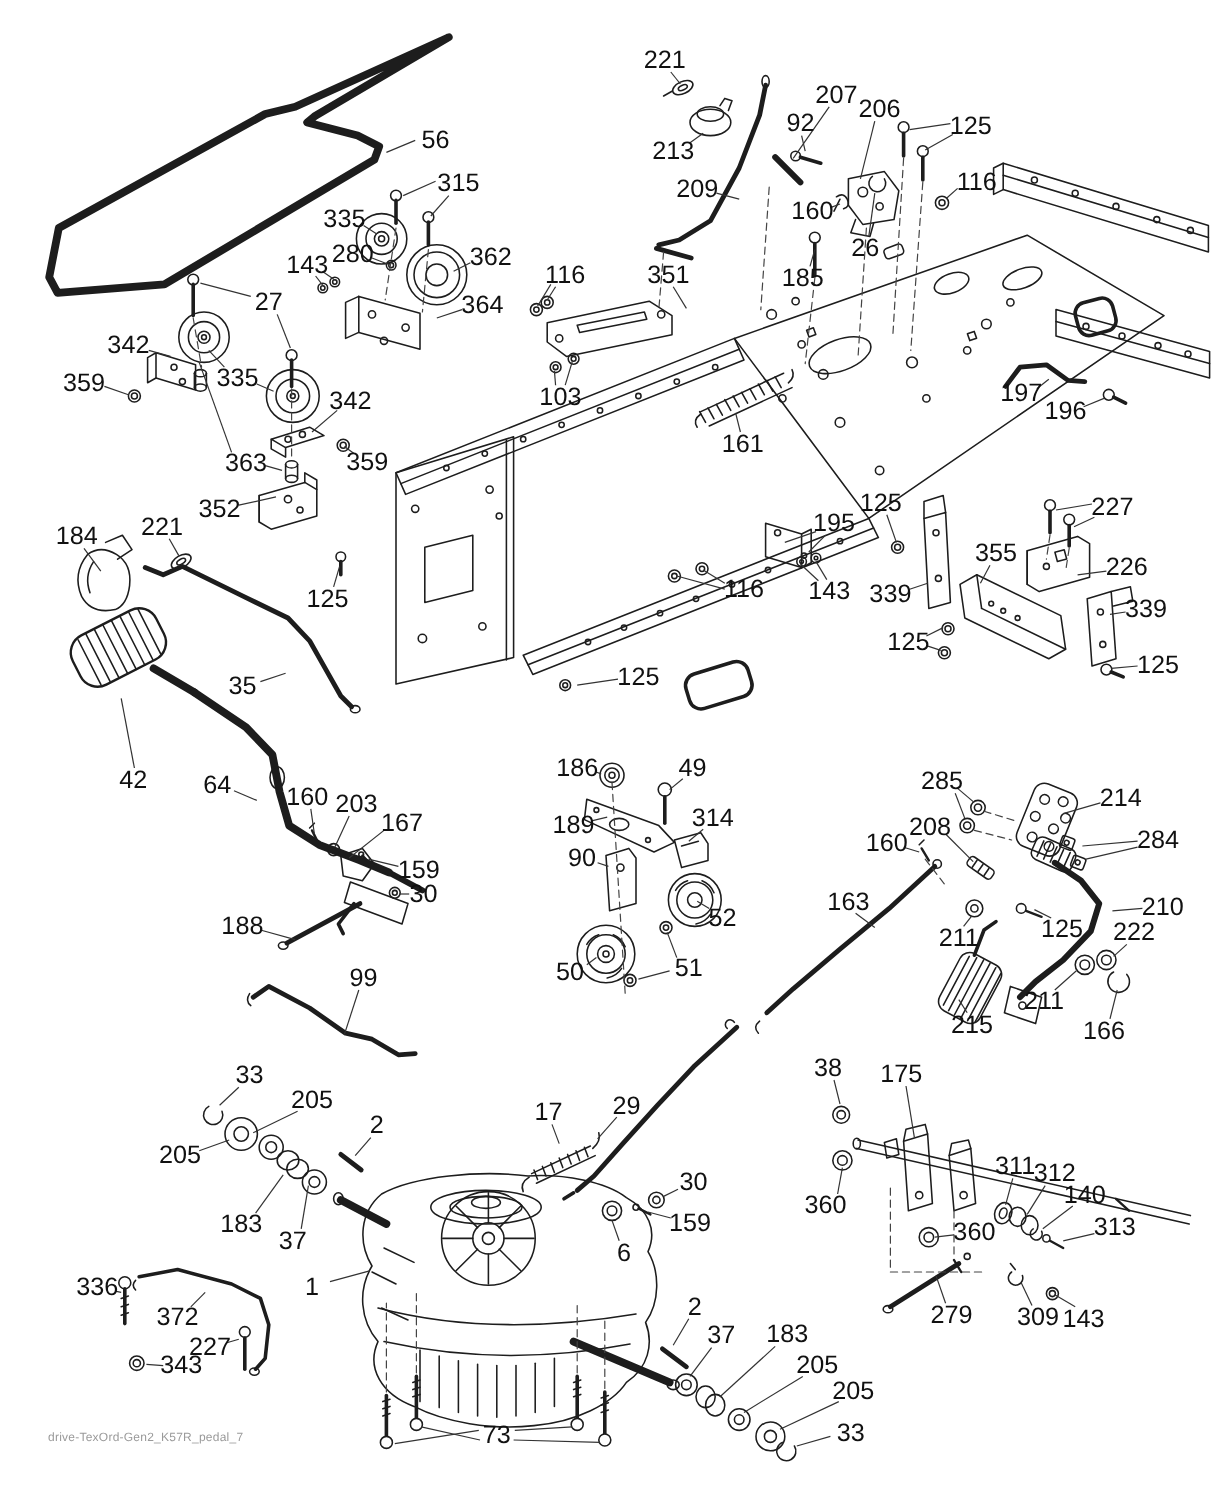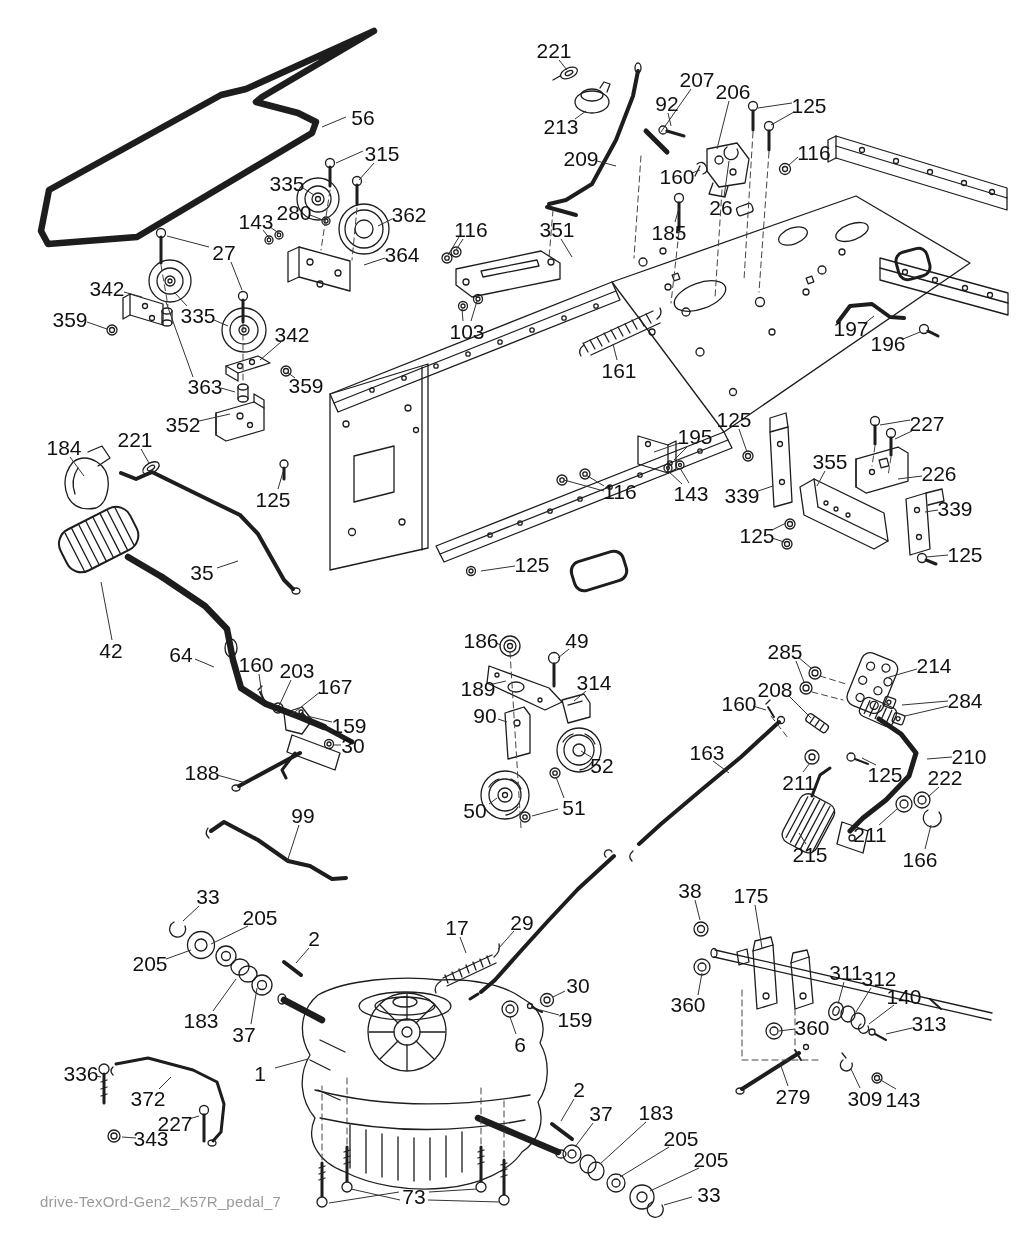--- a/index.html
+++ b/index.html
@@ -9,21 +9,21 @@
   .part-label{font-family:"Liberation Sans",sans-serif;font-size:21px;fill:#111;stroke:none;
               text-anchor:middle;dominant-baseline:central;}
   .leader{stroke:#333;stroke-width:1;}
   .dash line, .dash path{stroke:#444;stroke-width:1;stroke-dasharray:6 4;}
   .w{fill:#fff;}
   .t2{stroke-width:2;}
   .t3{stroke-width:3;}
   .t4{stroke-width:4;}
   .t5{stroke-width:5;}
   .t65{stroke-width:6.5;}
-  .footer{position:absolute;left:40px;top:1193px;font-size:15px;color:#9a9a9a;
+  .footer{position:absolute;left:40px;top:1193px;font-size:10px;color:#9a9a9a;
           letter-spacing:.2px;}
 </style>
 </head>
 <body>
 
 <div class="canvas">
 <svg width="1024" height="1249" viewBox="0 0 1024 1249">
 
   <g id="art" stroke="#1d1d1d" fill="none" stroke-width="1.3" stroke-linejoin="round" stroke-linecap="round">
 

